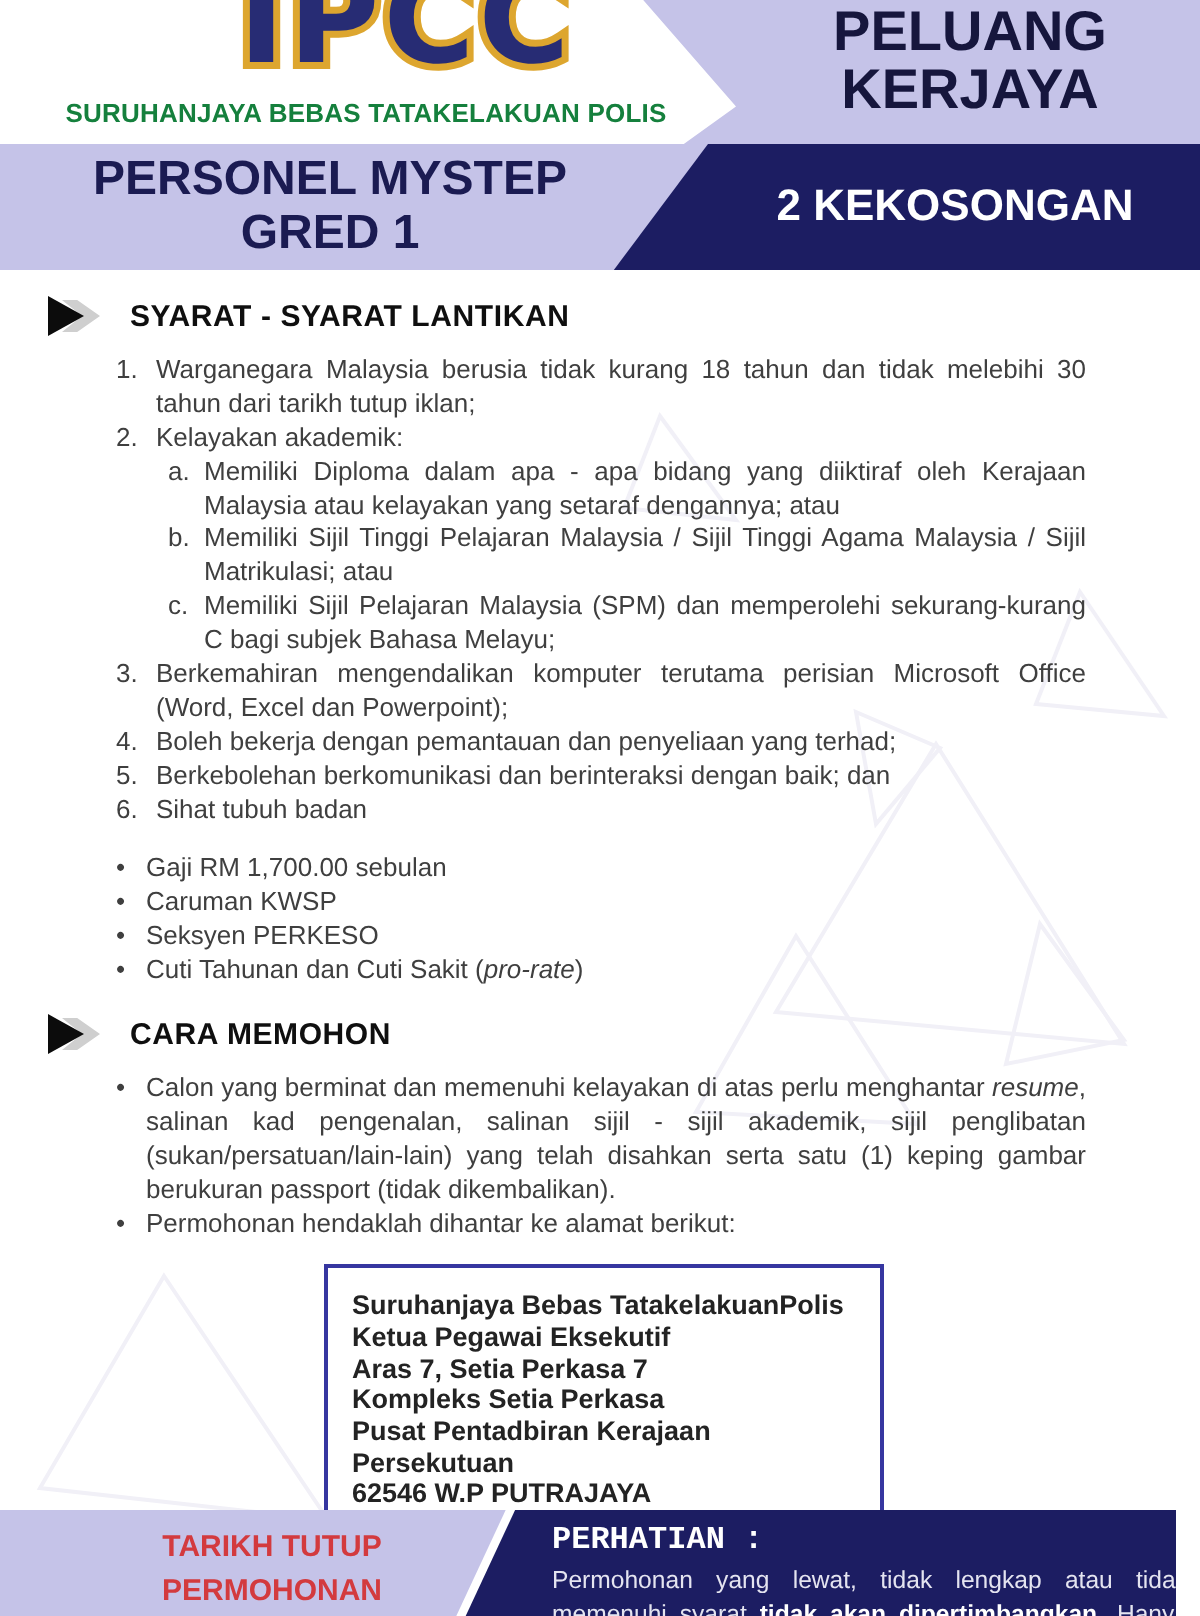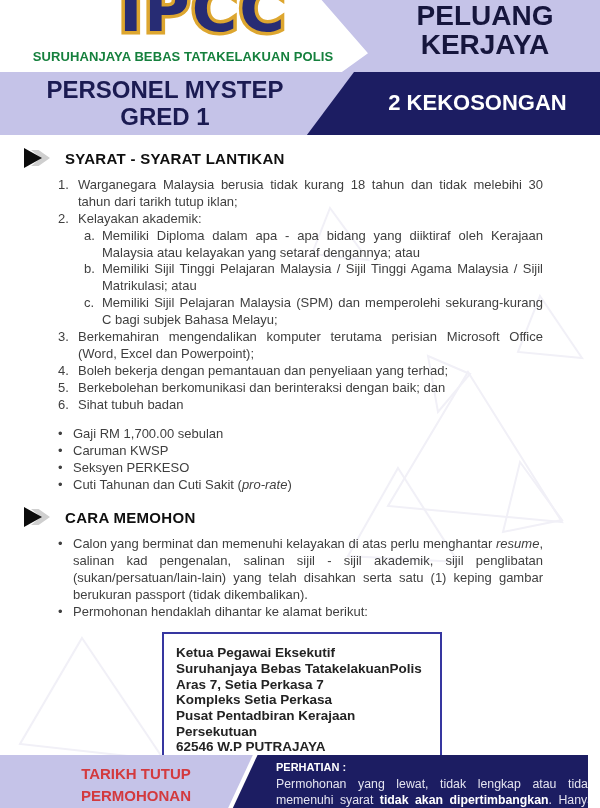--- a/index.html
+++ b/index.html
@@ -56,21 +56,21 @@
   .addr{margin:12px 0 0 162px;width:254px;border:2px solid #3636a0;background:#fff;
         padding:11px 10px 11px 12px;font-size:13.5px;font-weight:700;line-height:1.16;color:#232323;}
 
   
   .footer{position:absolute;left:0;top:755px;width:588px;height:53px;background:#fff;overflow:hidden;z-index:2;}
   .f-lav{position:absolute;inset:0;background:#c5c3e8;clip-path:polygon(0 0,43% 0,38.8% 100%,0 100%);}
   .f-navy{position:absolute;inset:0;background:#1c1d62;clip-path:polygon(43.8% 0,100% 0,100% 100%,39.6% 100%);}
   .f-left{position:absolute;left:26px;top:8px;width:220px;text-align:center;
           color:#d33a3e;font-weight:800;font-size:15px;line-height:1.45;}
   .f-right{position:absolute;left:276px;top:5px;width:318px;color:#e4e4f0;font-size:12.3px;line-height:1.33;}
-  .f-right .ntitle{font-weight:800;color:#ffffff;font-size:11px;margin:0 0 1px 0;}
+  .f-right .ntitle{font-weight:800;color:#ffffff;font-size:16px;margin:0 0 1px 0;font-family:Liberation Mono, monospace;}
   .f-right p{margin:0;text-align:justify;}
 </style>
 </head>
 <body>
 
 <div class="page">
 
   <svg class="wm" width="600" height="808" viewBox="0 0 600 808">
     <g fill="none" stroke="#f1f0f7" stroke-width="2">
       <path d="M468 372 L562 522 L388 506 Z"></path>
@@ -181,22 +181,22 @@
             <span class="mk">•</span>
             <span class="tx"><span>Calon yang berminat dan memenuhi kelayakan di atas perlu menghantar </span><span class="it">resume</span><span>, salinan kad pengenalan, salinan sijil - sijil akademik, sijil penglibatan (sukan/persatuan/lain-lain) yang telah disahkan serta satu (1) keping gambar berukuran passport (tidak dikembalikan).</span></span>
           </div>
           <div class="li">
             <span class="mk">•</span>
             <span class="tx"><span>Permohonan hendaklah dihantar ke alamat berikut:</span></span>
           </div>
         </div>
       </section>
       <div class="addr">
+        <div>Suruhanjaya Bebas TatakelakuanPolis</div>
         <div>Ketua Pegawai Eksekutif</div>
-        <div>Suruhanjaya Bebas TatakelakuanPolis</div>
         <div>Aras 7, Setia Perkasa 7</div>
         <div>Kompleks Setia Perkasa</div>
         <div>Pusat Pentadbiran Kerajaan Persekutuan</div>
         <div>62546 W.P PUTRAJAYA</div>
         <div>(u.p.: Seksyen Sumber Manusia)</div>
       </div>
     </main>
 
   <div class="footer">
     <div class="f-lav"></div>

